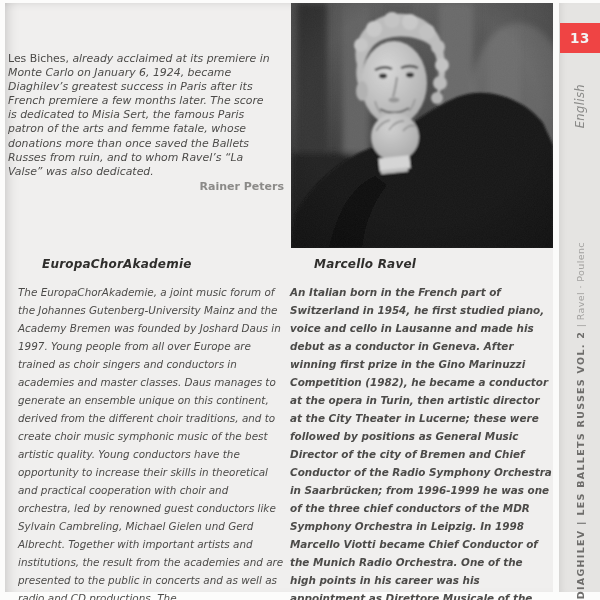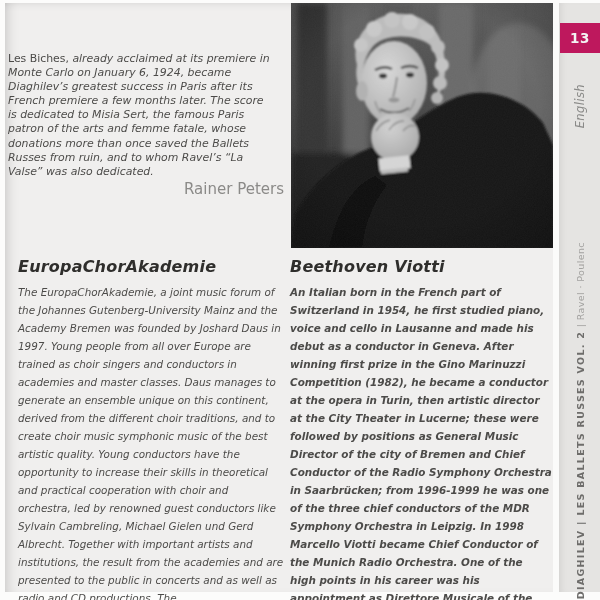--- a/index.html
+++ b/index.html
@@ -5,37 +5,37 @@
   html,body{margin:0;padding:0;width:600px;height:600px;overflow:hidden;
     background:#fcfcfb;font-family:"DejaVu Sans",sans-serif;}
   .scan{position:relative;width:600px;height:600px;background:#fcfcfb;}
   .page{position:absolute;left:5px;top:3px;right:0;bottom:8px;background:#f0efee;
     box-shadow:inset 10px 0 14px -10px rgba(0,0,0,.22), inset 0 8px 10px -8px rgba(0,0,0,.10);}
   
   .intro{position:absolute;left:8px;top:52px;width:266px;
     font-style:italic;font-size:10.9px;line-height:14.1px;color:#4c4b49;}
   .roman{font-style:normal;}
   .author{position:absolute;left:18px;top:180px;width:266px;text-align:right;
-    font-weight:normal;font-size:15px;color:#8b8a88;}
+    font-weight:bold;font-size:11px;color:#8b8a88;}
   .colhead{position:absolute;top:257px;font-weight:bold;font-style:italic;
-    font-size:16px;color:#2f2e2c;letter-spacing:.2px;}
+    font-size:12px;color:#2f2e2c;letter-spacing:.2px;margin-left:24px;}
   .colhead.left{left:18px;}
   .colhead.right{left:290px;}
   .colbody{position:absolute;top:283px;font-style:italic;font-size:10.4px;
     line-height:18px;color:#4c4b49;}
   .colbody.left{left:18px;width:266px;}
   .colbody.right{left:290px;width:262px;font-weight:bold;}
   
   .photo{position:absolute;left:291px;top:3px;width:262px;height:245px;overflow:hidden;
     background:#3a3a3a;}
   
   .fold{position:absolute;left:553px;top:3px;width:6px;bottom:8px;background:#fbfbfa;}
   .sidebar{position:absolute;left:559px;top:3px;right:0;bottom:8px;background:#e5e4e2;
     box-shadow:inset 6px 0 8px -6px rgba(0,0,0,.12);}
-  .pagenum{position:absolute;left:560px;top:23px;width:40px;height:30px;background:#be185d;
+  .pagenum{position:absolute;left:560px;top:23px;width:40px;height:30px;background:#ef4444;
     color:#f3f3f3;font-weight:bold;font-size:13.5px;display:flex;align-items:center;
     justify-content:center;letter-spacing:.5px;}
   .vwrap{position:absolute;display:flex;align-items:center;justify-content:center;}
   .vtext{writing-mode:vertical-rl;transform:rotate(180deg);white-space:nowrap;}
   .english{left:563px;top:58px;width:34px;height:96px;}
   .english .vtext{font-style:italic;font-size:11.5px;color:#8a8a88;letter-spacing:.4px;}
   .spine{left:563px;top:250px;width:34px;height:342px;}
   .spine .vtext{font-size:9.5px;}
   .spine-bold{font-weight:bold;color:#6e6d6b;letter-spacing:1.3px;}
   .spine-light{color:#a3a2a0;letter-spacing:.4px;}
@@ -128,21 +128,21 @@
         <path d="M112,128 Q118,121 124,123" stroke="#8a8a8a" stroke-width="1.4" fill="none"></path>
         <rect x="88" y="154" width="31" height="13" fill="#d6d6d6" transform="rotate(-6 103 160)"></rect>
         <rect x="90" y="166" width="27" height="4" fill="#bdbdbd" transform="rotate(-6 103 168)"></rect>
       </g>
       <rect width="262" height="245" fill="url(#vin)"></rect>
       <rect width="262" height="245" filter="url(#grain)"></rect>
     </svg>
   </div>
 
   <div class="colhead left">EuropaChorAkademie</div>
-  <div class="colhead right">Beethoven Viotti</div>
+  <div class="colhead right">Marcello Ravel</div>
   <div class="colbody left">The EuropaChorAkademie, a joint music forum of the Johannes Gutenberg-University Mainz and the Academy Bremen was founded by Joshard Daus in 1997. Young people from all over Europe are trained as choir singers and conductors in academies and master classes. Daus manages to generate an ensemble unique on this continent, derived from the different choir traditions, and to create choir music symphonic music of the best artistic quality. Young conductors have the opportunity to increase their skills in theoretical and practical cooperation with choir and orchestra, led by renowned guest conductors like Sylvain Cambreling, Michael Gielen und Gerd Albrecht. Together with important artists and institutions, the result from the academies and are presented to the public in concerts and as well as radio and CD productions. The EuropaChorAkademie´s repertoire includes oratorios from the 18th century to the modern age as well as choir symphony works by composers from Ludwig van Beethoven to Gustav Mahler and from Krzysztof Penderecki to Bernd Alois Zimmermann.</div>
   <div class="colbody right">An Italian born in the French part of Switzerland in 1954, he first studied piano, voice and cello in Lausanne and made his debut as a conductor in Geneva. After winning first prize in the Gino Marinuzzi Competition (1982), he became a conductor at the opera in Turin, then artistic director at the City Theater in Lucerne; these were followed by positions as General Music Director of the city of Bremen and Chief Conductor of the Radio Symphony Orchestra in Saarbrücken; from 1996-1999 he was one of the three chief conductors of the MDR Symphony Orchestra in Leipzig. In 1998 Marcello Viotti became Chief Conductor of the Munich Radio Orchestra. One of the high points in his career was his appointment as Direttore Musicale of the Gran Theatro La Fenice in Venice in 2002. His musical performances are documented by a large number of CD recordings. Marcello Viotti passed away unexpectedly in Munich in February of 2005.</div>
 
   <div class="fold"></div>
   <div class="sidebar"></div>
   <div class="pagenum">13</div>
   <div class="vwrap english">
     <span class="vtext">English</span>
   </div>
   <div class="vwrap spine">

